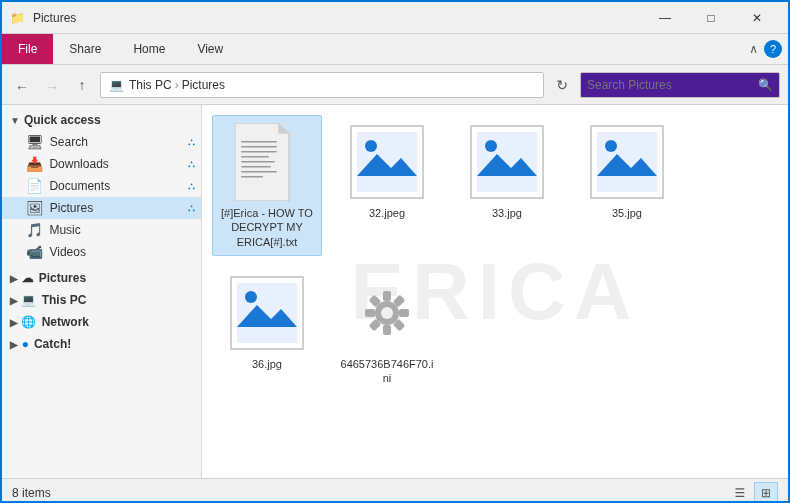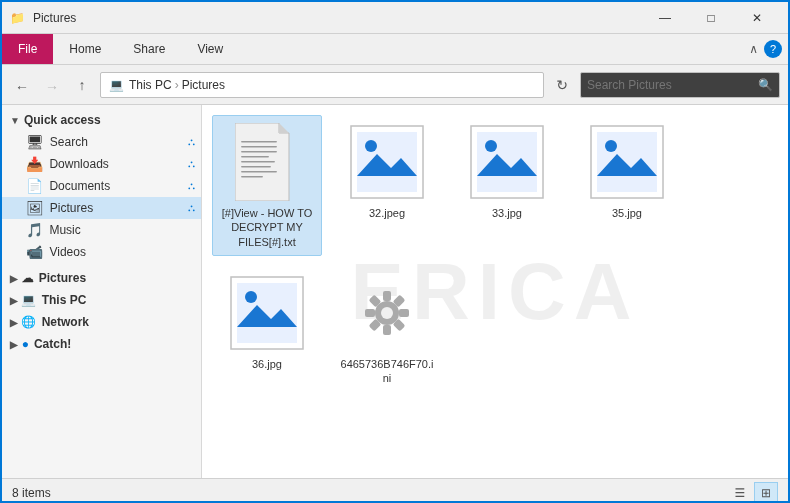--- a/index.html
+++ b/index.html
@@ -115,21 +115,21 @@
       align-items: center;
       justify-content: center;
       cursor: pointer;
       color: #555;
       font-size: 14px;
     }
     .search-box {
       width: 200px;
       height: 26px;
       border: 1px solid #c0c0c0;
-      background: #404040;
+      background: #4c1d95;
       display: flex;
       align-items: center;
       padding: 0 6px;
       border-radius: 2px;
       gap: 4px;
     }
     .search-box input {
       border: none;
       outline: none;
       font-size: 12px;
@@ -285,22 +285,22 @@
   <div class="window-controls">
     <div class="window-btn">—</div>
     <div class="window-btn">□</div>
     <div class="window-btn close">✕</div>
   </div>
 </div>
 
 <div class="ribbon">
   <div class="ribbon-tabs">
     <div class="ribbon-tab active">File</div>
+    <div class="ribbon-tab">Share</div>
     <div class="ribbon-tab">Home</div>
-    <div class="ribbon-tab">Share</div>
     <div class="ribbon-tab">View</div>
     <div style="flex:1;display:flex;align-items:center;justify-content:flex-end;padding-right:6px;gap:6px;">
       <span style="cursor:pointer;color:#555;font-size:12px;">∧</span>
       <span style="cursor:pointer;background:#0078d7;color:#fff;border-radius:50%;width:18px;height:18px;display:flex;align-items:center;justify-content:center;font-size:11px;">?</span>
     </div>
   </div>
 </div>
 
 <div class="address-bar">
   <div class="nav-btn">←</div>
@@ -393,21 +393,21 @@
             <rect x="6" y="18" width="36" height="1.5" fill="#999" rx="1"></rect>
             <rect x="6" y="23" width="36" height="1.5" fill="#999" rx="1"></rect>
             <rect x="6" y="28" width="36" height="1.5" fill="#999" rx="1"></rect>
             <rect x="6" y="33" width="28" height="1.5" fill="#999" rx="1"></rect>
             <rect x="6" y="38" width="34" height="1.5" fill="#999" rx="1"></rect>
             <rect x="6" y="43" width="30" height="1.5" fill="#999" rx="1"></rect>
             <rect x="6" y="48" width="36" height="1.5" fill="#999" rx="1"></rect>
             <rect x="6" y="53" width="22" height="1.5" fill="#999" rx="1"></rect>
           </svg>
         </div>
-        <div class="file-label">[#]View - HOW TO DECRYPT MY FILES[#].txt</div>
+        <div class="file-label">[#]Erica - HOW TO DECRYPT MY ERICA[#].txt</div>
       </div>
 
 
       <div class="file-item">
         <div class="file-icon-wrapper">
           <svg width="76" height="76" viewBox="0 0 76 76">
             <rect x="2" y="2" width="72" height="72" fill="white" stroke="#c0c0c0" stroke-width="1.5"></rect>
             <rect x="8" y="8" width="60" height="60" fill="#e8f0fe"></rect>
             <polygon points="8,52 28,30 42,44 52,34 68,52" fill="#1976d2"></polygon>
             <circle cx="22" cy="22" r="6" fill="#1976d2"></circle>

